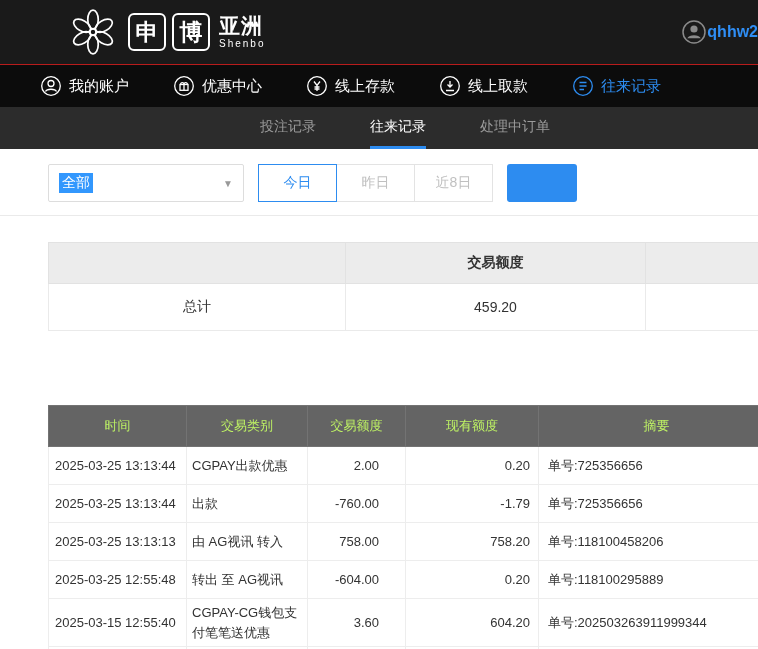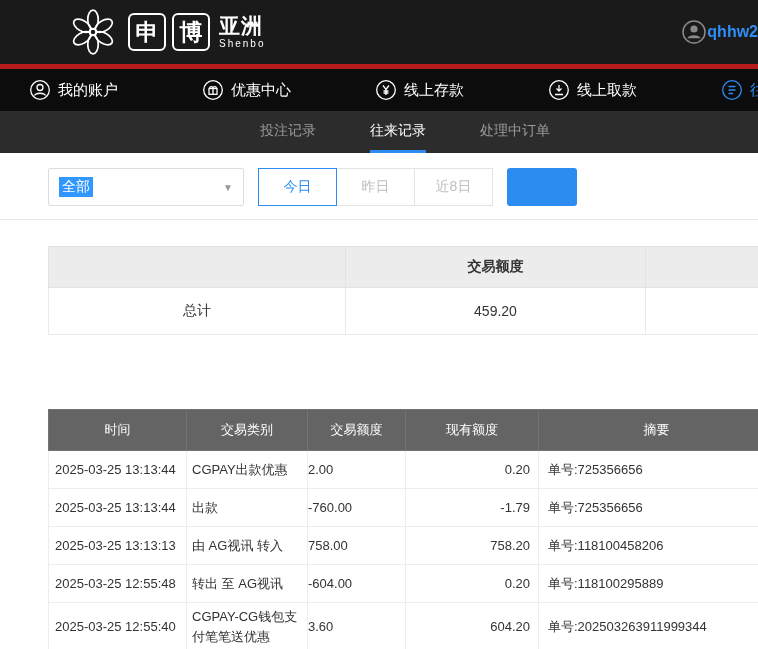--- a/index.html
+++ b/index.html
@@ -11,21 +11,21 @@
   .topbar{height:64px;background:#1a1a1a;display:flex;align-items:center;padding-left:68px;box-sizing:border-box;}
   .logo-flower{margin-right:10px;flex:0 0 auto;}
   .char-box{width:34px;height:34px;border:2px solid #fff;border-radius:6px;color:#fff;font-size:23px;font-weight:bold;
     display:flex;align-items:center;justify-content:center;margin-right:6px;flex:0 0 auto;}
   .brand-col{color:#fff;line-height:1;margin-left:3px;}
   .brand-region{font-size:21px;font-weight:bold;letter-spacing:1px;}
   .brand-sub{font-size:10px;letter-spacing:2px;margin-top:3px;}
   .user-area{margin-left:auto;display:flex;align-items:center;white-space:nowrap;}
   .user-name{color:#2f8ef5;font-size:16px;font-weight:bold;}
   
-  .navbar{height:42px;background:#0c0c0c;display:flex;align-items:center;padding-left:29px;gap:84px;border-top:5px solid #b91c1c;}
+  .navbar{height:42px;background:#0c0c0c;display:flex;align-items:center;padding-left:40px;gap:44px;border-top:1px solid #b91c1c;}
   .nav-item{display:flex;align-items:center;gap:7px;color:#fff;font-size:15px;cursor:pointer;white-space:nowrap;flex:0 0 auto;}
   .nav-item.active{color:#2d8cf0;}
   .nav-item svg{display:block;}
   
   .subnav{height:42px;background:#2c2c2c;display:flex;align-items:stretch;padding-left:260px;gap:54px;box-sizing:border-box;}
   .subnav-item{display:flex;align-items:center;color:#9b9b9b;font-size:14px;border-bottom:3px solid transparent;
     box-sizing:border-box;cursor:pointer;white-space:nowrap;}
   .subnav-item.active{color:#fff;border-bottom-color:#2d8cf0;}
   
   .filter-row{margin:14px 0 0 48px;display:flex;align-items:center;height:40px;gap:14px;}
@@ -41,27 +41,27 @@
   .quick-btn:first-child{margin-left:0;}
   .quick-btn.active{border-color:#2d8cf0;color:#2d8cf0;position:relative;z-index:1;}
   .query-btn{width:70px;height:38px;background:#2d8cf0;border:none;border-radius:3px;cursor:pointer;flex:0 0 auto;}
   .divider{margin:12px 0 0 0;border:none;border-top:1px solid #eaeaea;}
   
   .summary-table{margin:26px 0 0 48px;width:860px;table-layout:fixed;border-collapse:collapse;font-size:14px;color:#333;}
   .summary-table th{background:#ececec;height:38px;font-weight:bold;border:1px solid #e2e2e2;text-align:center;}
   .summary-table td{height:44px;border:1px solid #eaeaea;text-align:center;background:#fff;}
   
   .records-table{margin:74px 0 0 48px;width:726px;table-layout:fixed;border-collapse:collapse;font-size:13px;color:#333;}
-  .records-table thead th{background:#646464;color:#ffffff;font-weight:normal;height:38px;border:1px solid #737373;
+  .records-table thead th{background:#646464;color:#bef264;font-weight:normal;height:38px;border:1px solid #737373;
     text-align:center;font-size:13px;}
   .records-table tbody td{border:1px solid #ededed;height:38px;padding:4px 0;box-sizing:border-box;line-height:1.5;
     word-break:break-all;}
   .records-table .c0{text-align:left;padding-left:6px;}
   .records-table .c1{text-align:left;padding-left:5px;padding-right:6px;}
-  .records-table .c2{text-align:left;padding-right:10px;}
+  .records-table .c2{text-align:right;padding-right:26px;}
   .records-table .c3{text-align:right;padding-right:8px;}
   .records-table .c4{text-align:left;padding-left:9px;}
 </style>
 </head>
 <body>
 
 <div class="page">
 
   <div class="topbar">
     <svg class="logo-flower" width="50" height="50" viewBox="0 0 40 40">
@@ -212,21 +212,21 @@
           <td class="c4">单号:118100458206</td>
         </tr>
         <tr>
           <td class="c0">2025-03-25 12:55:48</td>
           <td class="c1">转出 至 AG视讯</td>
           <td class="c2">-604.00</td>
           <td class="c3">0.20</td>
           <td class="c4">单号:118100295889</td>
         </tr>
         <tr>
-          <td class="c0">2025-03-25 12:55:40</td>
+          <td class="c0">2025-03-15 12:55:40</td>
           <td class="c1">CGPAY-CG钱包支付笔笔送优惠</td>
           <td class="c2">3.60</td>
           <td class="c3">604.20</td>
           <td class="c4">单号:202503263911999344</td>
         </tr>
         <tr>
           <td class="c0">2025-03-25 12:55:40</td>
           <td class="c1">CGPAY支付</td>
           <td class="c2">600.00</td>
           <td class="c3">600.60</td>

